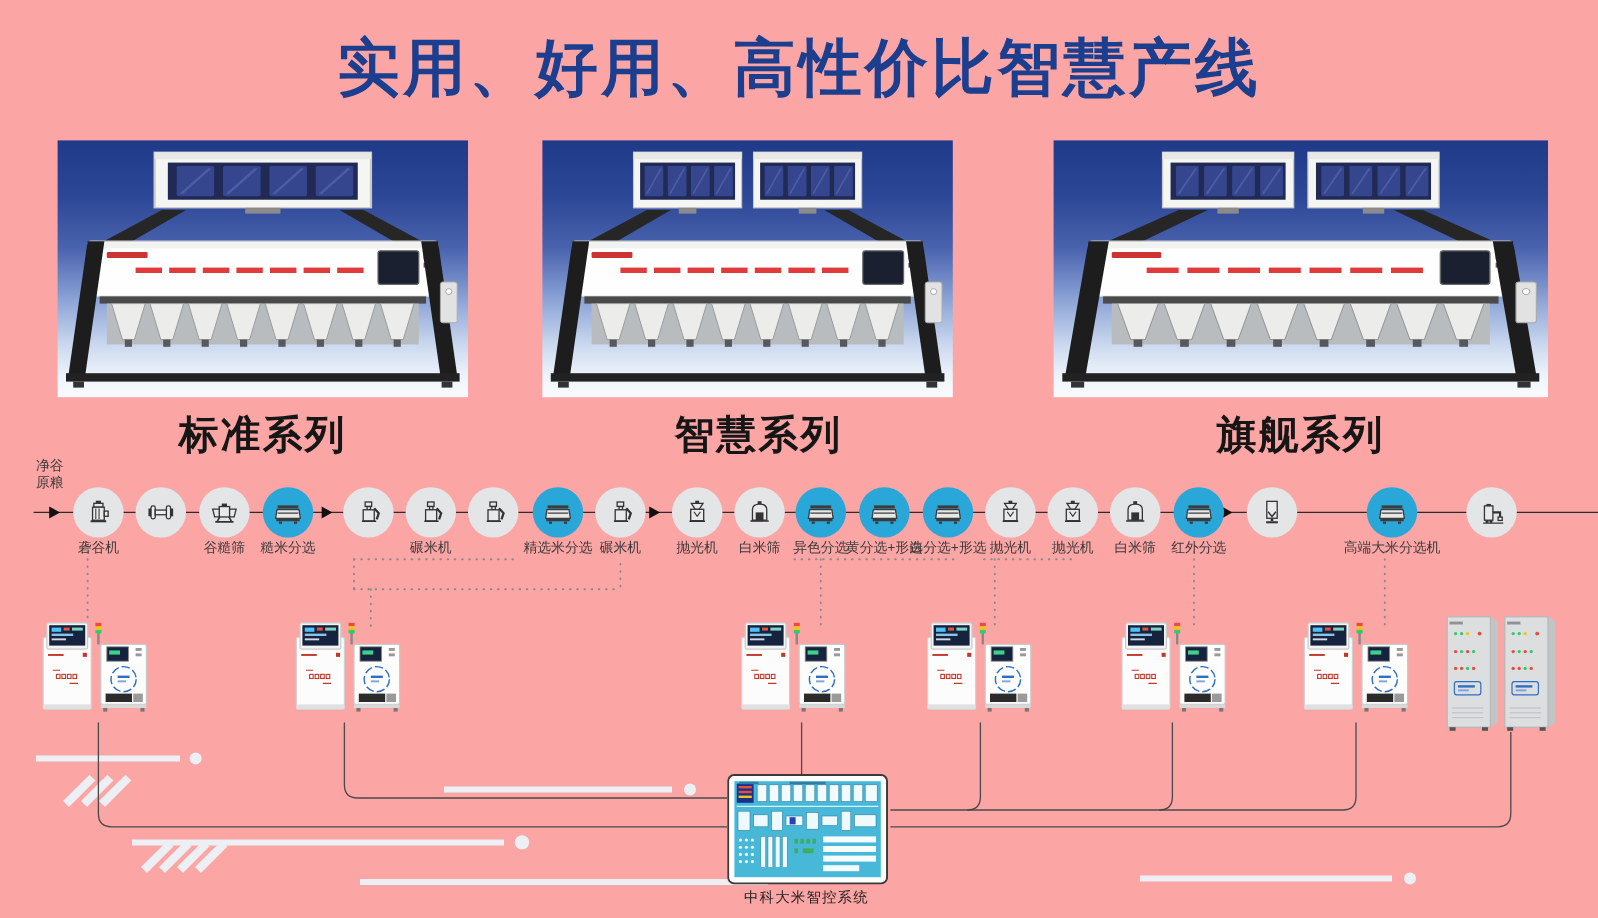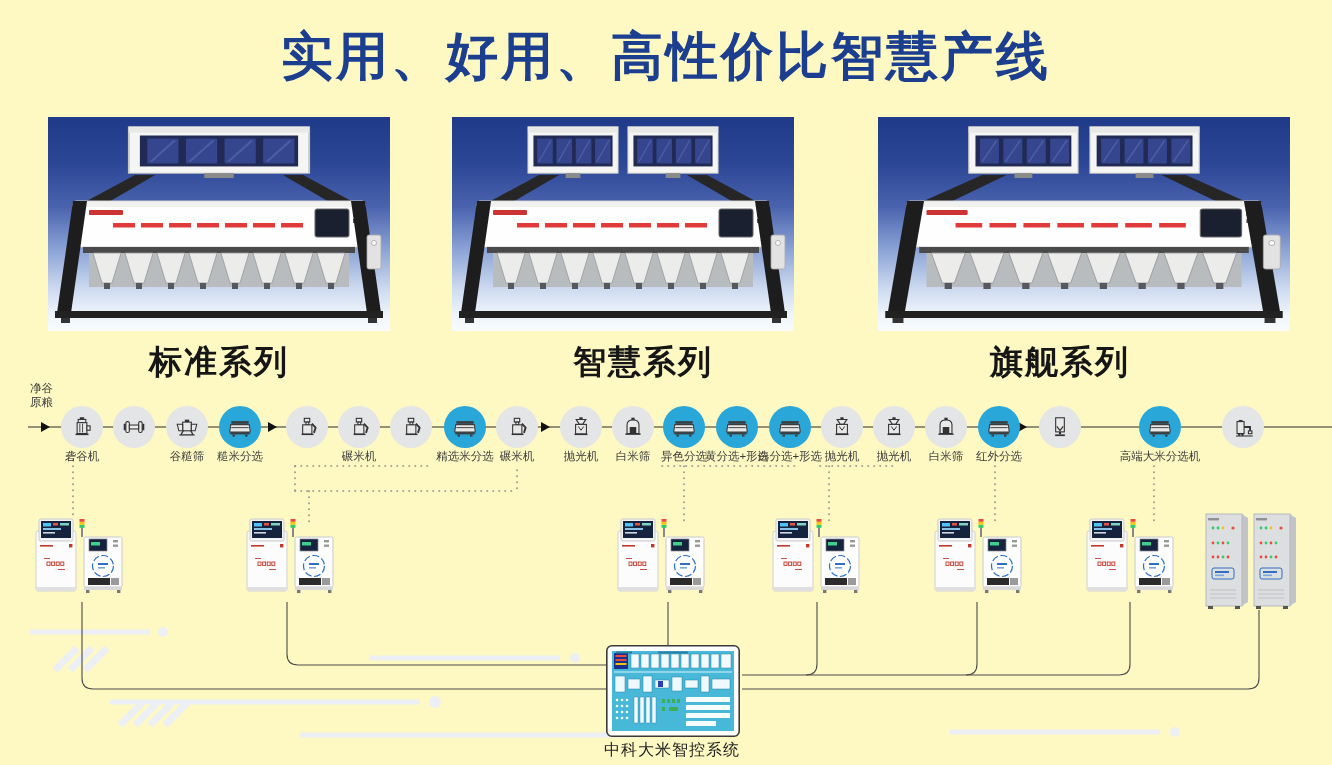--- a/index.html
+++ b/index.html
@@ -1,35 +1,35 @@
 <!DOCTYPE html>
 <html><head>
 <meta charset="utf-8">
 <style>
   html,body{margin:0;padding:0;background:#fff;}
-  .stage{position:relative;width:1332px;height:765px;overflow:hidden;background:#fef9c3;
+  .stage{position:relative;width:1332px;height:765px;overflow:hidden;background:#fca5a5;
          font-family:"Liberation Sans","DejaVu Sans",sans-serif;}
   .page-title{position:absolute;left:0;top:22px;width:1332px;text-align:center;
        font-size:52px;font-weight:900;color:#1b3e8e;letter-spacing:3px;}
   .machine-panel{position:absolute;top:117px;height:214px;
        background:linear-gradient(180deg,#203a8a 0%,#2c4796 22%,#4a63ae 42%,#8ba3d6 62%,#ccd9ef 80%,#eef4fb 92%,#f9fcfe 100%);}
   .mp1{left:48px;width:342px;}
   .mp2{left:452px;width:342px;}
   .mp3{left:878px;width:412px;}
   .machine-panel svg{display:block;width:100%;height:100%;}
   .series-label{position:absolute;top:340px;height:32px;text-align:center;
        font-size:33px;font-weight:800;color:#161616;letter-spacing:2px;}
   .sl1{left:48px;width:342px;}
-  .sl2{left:472px;width:342px;}
-  .sl3{left:854px;width:412px;}
+  .sl2{left:461px;width:342px;}
+  .sl3{left:878px;width:412px;}
   .flow-svg{position:absolute;left:0;top:380px;width:1332px;height:385px;}
   .node-label{font-size:11.5px;fill:#3a3a3a;font-family:"Liberation Sans","DejaVu Sans",sans-serif;}
   .src-label{font-size:11.5px;fill:#3a3a3a;}
   .sys-label{position:absolute;left:556px;top:740px;width:232px;text-align:center;
-       font-size:16px;color:#222;letter-spacing:1px;}
+       font-size:12px;color:#222;letter-spacing:1px;}
 </style>
 </head>
 <body>
 
 <div class="stage">
 
   <div class="page-title">实用、好用、高性价比智慧产线</div>
 
   <svg width="0" height="0" style="position:absolute">
     <defs>

